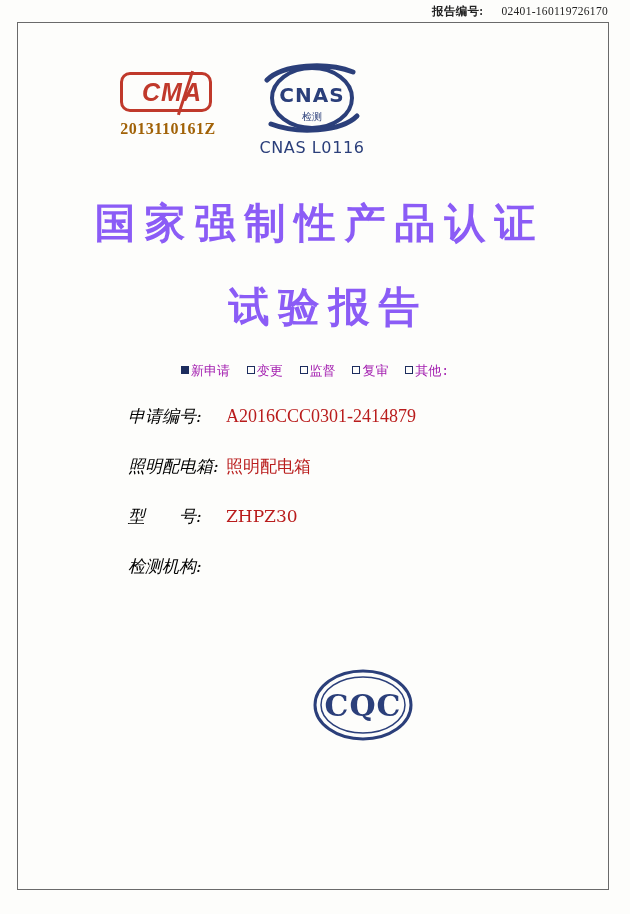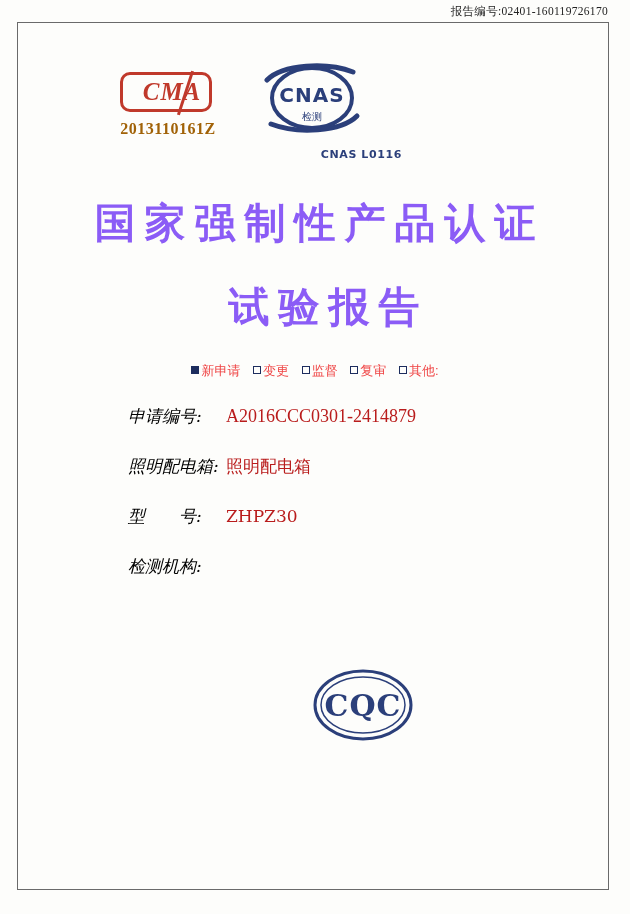--- a/index.html
+++ b/index.html
@@ -38,21 +38,21 @@
   .report-no {
     position: absolute;
     right: 22px;
     top: 4px;
     font-family: "Liberation Serif", serif;
     font-size: 11.5px;
     color: #222;
     letter-spacing: 0.3px;
     white-space: nowrap;
   }
-  .report-no .label { margin-right: 0; }
+  .report-no .label { margin-right: 18px; font-weight: bold; }
 
   
   .logos {
     position: absolute;
     left: 0;
     top: 62px;
     width: 630px;
     height: 110px;
   }
 
@@ -79,21 +79,21 @@
     border-radius: 10px;
     box-sizing: border-box;
   }
   .cma-mark .letters {
     position: absolute;
     left: 0; top: 1px;
     width: 104px;
     height: 38px;
     line-height: 38px;
     text-align: center;
-    font-family: Liberation Serif, serif;
+    font-family: Liberation Sans, sans-serif;
     font-weight: bold;
     font-style: italic;
     font-size: 25px;
     color: #c0392b;
     letter-spacing: 1px;
   }
   .cma-mark .slash {
     position: absolute;
     left: 64px;
     top: -2px;
@@ -110,34 +110,34 @@
     color: #a16207;
     letter-spacing: 0.5px;
   }
 
   
   .cnas {
     position: absolute;
     left: 222px;
     top: 0px;
     width: 180px;
-    text-align: right;
+    text-align: center;
   }
   .cnas-mark {
     position: relative;
     width: 118px;
     height: 76px;
     margin: 0 auto;
   }
   .cnas-mark svg { display: block; }
   .cnas-code {
-    margin-top: 10px;
+    margin-top: 0;
     font-family: "DejaVu Sans", sans-serif;
-    font-size: 11px;
-    font-weight: bold;
+    font-size: 16px;
+    font-weight: normal;
     color: #2b3f7a;
     letter-spacing: 0.6px;
   }
 
   
   .title-main, .title-sub {
     position: absolute;
     left: 0;
     width: 630px;
     text-align: center;
@@ -159,23 +159,23 @@
     margin-left: 9px;
   }
 
   
   .checkrow {
     position: absolute;
     left: 0;
     top: 362px;
     width: 630px;
     text-align: center;
-    font-family: Liberation Sans, sans-serif;
+    font-family: Liberation Mono, monospace;
     font-size: 13px;
-    color: #ef4444;
+    color: #a21caf;
   }
   .checkrow .opt {
     display: inline-block;
     margin-right: 9px;
     white-space: nowrap;
   }
   .checkrow .opt:last-child { margin-right: 0; }
   .box {
     display: inline-block;
     width: 8px;

